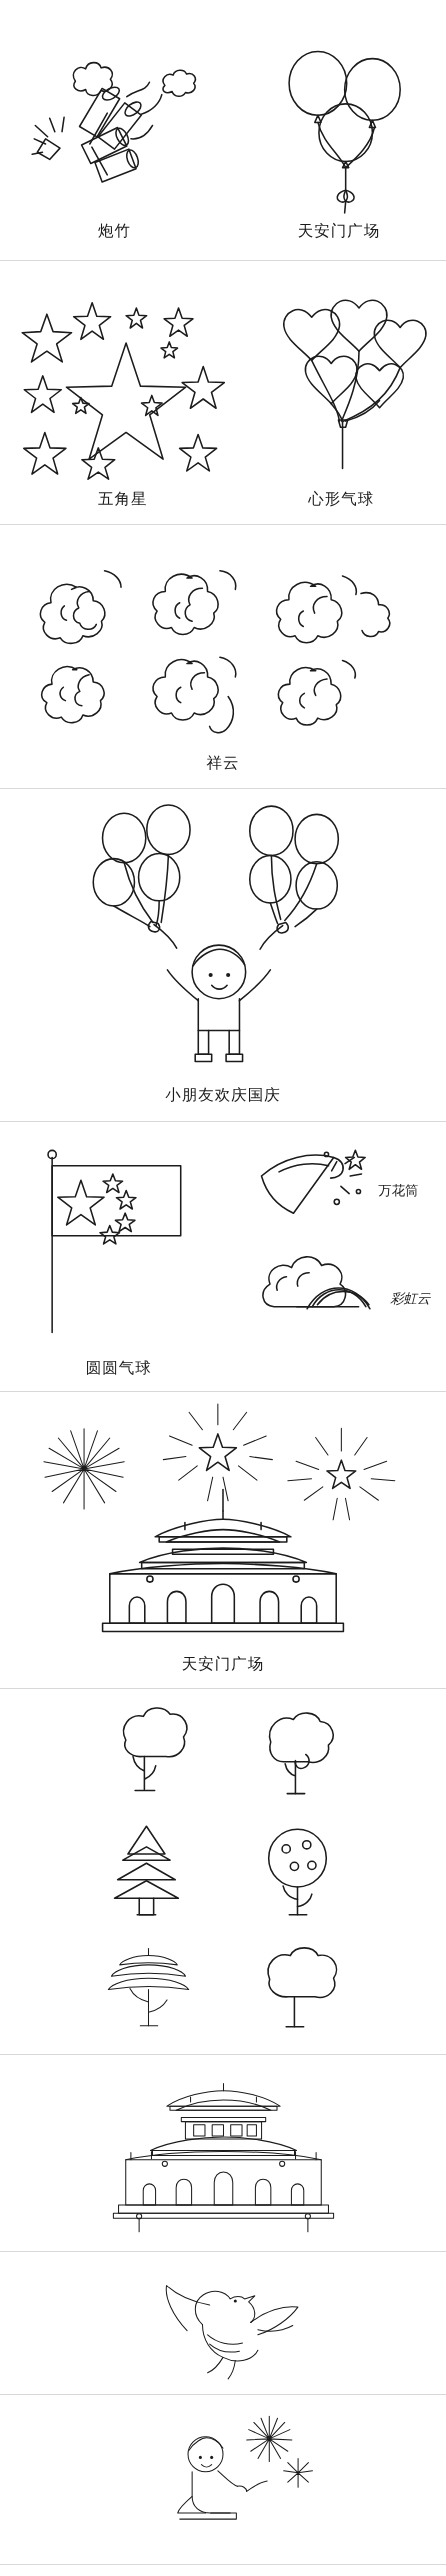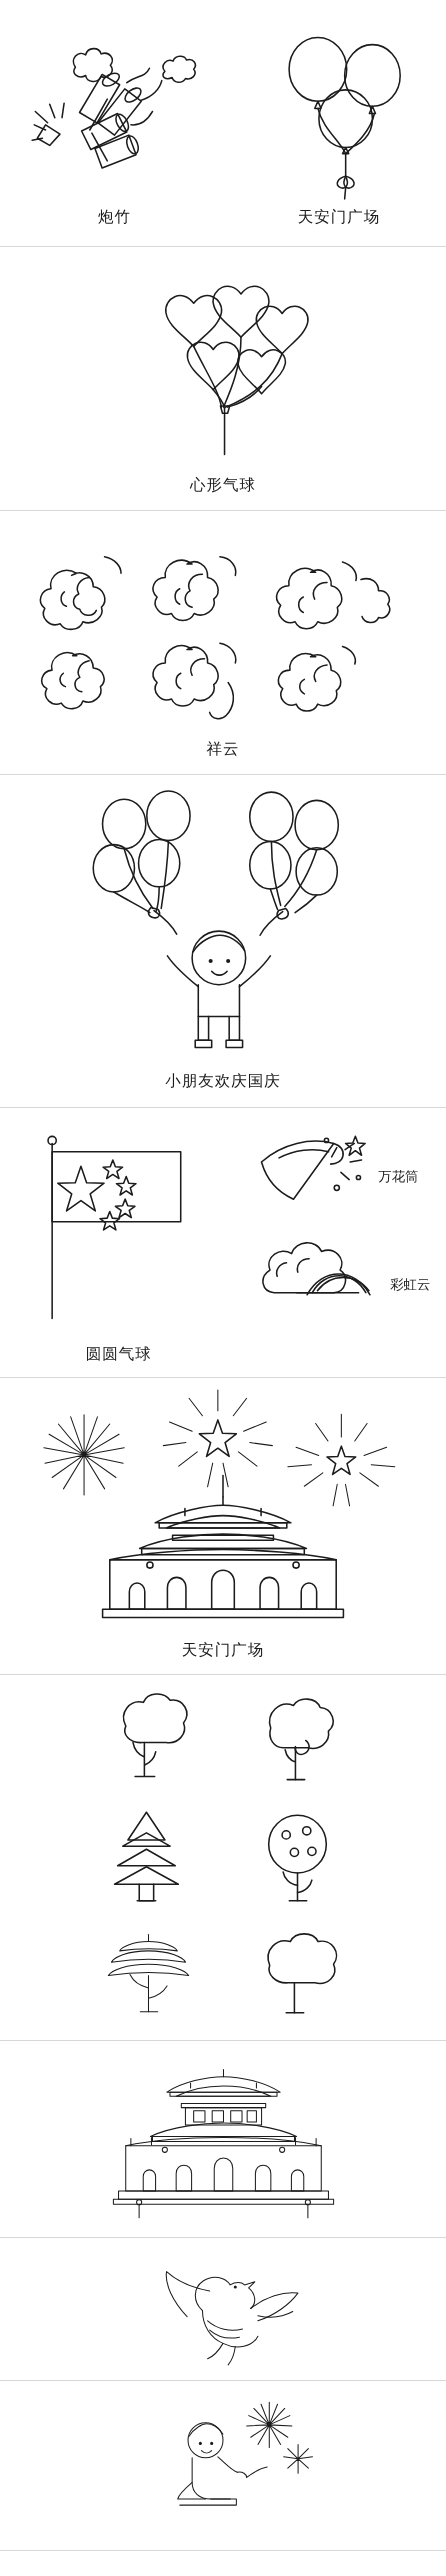--- a/index.html
+++ b/index.html
@@ -72,21 +72,21 @@
     font-family: "DejaVu Sans", "Liberation Sans", sans-serif;
     color: #1a1a1a;
     text-align: right;
   }
 </style>
 </head>
 <body>
 
 <div class="page">
 
-  <div class="section" style="padding-top:22px;">
+  <div class="section" style="padding-top:36px;">
     <div class="row" style="gap:62px;">
       <div class="cell">
         <svg width="170" height="180" viewBox="0 0 330 350">
 
           <g class="ink">
             <path d="M30 210 l-22 -10 M34 196 l-24 -22 M48 186 l-10 -26 M62 186 l4 -28 M24 226 l-20 4"></path>
             <path d="M30 200 l28 18 l-20 22 l-24 -14 z"></path>
           </g>
 
           <g class="ink">
@@ -135,20 +135,44 @@
         </svg>
         <div class="caption">天安门广场</div>
       </div>
     </div>
   </div>
 
   <div class="divider" style="margin-top:17.5px;"></div>
 
   <div class="section" style="padding-top:17.5px;">
     <div class="row" style="gap:20.6px;">
+      <div class="cell">
+        <svg width="216" height="206" viewBox="0 0 420 400">
+          <g class="ink">
+
+            <path d="M216 126 l28 84 l88 2 l-70 54 l26 86 l-72 -52 l-72 52 l26 -86 l-70 -54 l88 -2 z"></path>
+
+            <path d="M62 70 l12 34 l36 2 l-29 22 l11 35 l-30 -21 l-30 21 l11 -35 l-29 -22 l36 -2 z"></path>
+            <path d="M150 48 l9 26 l27 1 l-22 17 l8 27 l-22 -16 l-22 16 l8 -27 l-22 -17 l27 -1 z"></path>
+            <path d="M54 190 l9 26 l27 1 l-22 17 l8 27 l-22 -16 l-22 16 l8 -27 l-22 -17 l27 -1 z"></path>
+            <path d="M58 300 l10 30 l31 1 l-25 19 l9 31 l-25 -18 l-25 18 l9 -31 l-25 -19 l31 -1 z"></path>
+            <path d="M162 330 l8 22 l24 1 l-19 15 l7 23 l-20 -14 l-20 14 l7 -23 l-19 -15 l24 -1 z"></path>
+
+            <path d="M366 172 l10 30 l31 1 l-25 19 l9 31 l-25 -18 l-25 18 l9 -31 l-25 -19 l31 -1 z"></path>
+            <path d="M356 304 l9 26 l27 1 l-22 17 l8 27 l-22 -16 l-22 16 l8 -27 l-22 -17 l27 -1 z"></path>
+            <path d="M318 58 l7 20 l21 1 l-17 13 l6 21 l-17 -12 l-17 12 l6 -21 l-17 -13 l21 -1 z"></path>
+
+            <path d="M236 58 l5 14 l15 1 l-12 9 l4 15 l-12 -9 l-12 9 l4 -15 l-12 -9 l15 -1 z"></path>
+            <path d="M266 228 l5 14 l15 1 l-12 9 l4 15 l-12 -9 l-12 9 l4 -15 l-12 -9 l15 -1 z"></path>
+            <path d="M300 124 l4 11 l12 1 l-9 7 l3 12 l-10 -7 l-10 7 l3 -12 l-9 -7 l12 -1 z"></path>
+            <path d="M128 232 l4 11 l12 1 l-9 7 l3 12 l-10 -7 l-10 7 l3 -12 l-9 -7 l12 -1 z"></path>
+          </g>
+        </svg>
+        <div class="caption">五角星</div>
+      </div>
 
       <div class="cell">
         <svg width="180" height="206" viewBox="0 0 350 400">
           <g class="ink">
             <path d="M118 76 c-22 -30 -58 -10 -54 18 c4 26 34 44 54 66 c20 -22 50 -40 54 -66 c4 -28 -32 -48 -54 -18 z"></path>
             <path d="M210 58 c-22 -30 -58 -10 -54 18 c4 26 34 44 54 66 c20 -22 50 -40 54 -66 c4 -28 -32 -48 -54 -18 z"></path>
             <path d="M290 96 c-20 -28 -54 -10 -50 16 c4 24 32 42 50 62 c18 -20 46 -38 50 -62 c4 -26 -30 -44 -50 -16 z"></path>
             <path d="M156 166 c-20 -28 -54 -10 -50 16 c4 24 32 42 50 62 c18 -20 46 -38 50 -62 c4 -26 -30 -44 -50 -16 z"></path>
             <path d="M250 180 c-18 -26 -50 -10 -46 14 c4 22 30 38 46 58 c16 -20 42 -36 46 -58 c4 -24 -28 -40 -46 -14 z"></path>
             <path d="M118 160 c24 50 48 84 54 118"></path>
@@ -291,21 +315,21 @@
               <path d="M160 56 l10 -18 M186 42 l18 -12 M196 66 l22 -4 M178 86 l16 14"></path>
               <path d="M206 16 l5 13 l14 1 l-11 9 l4 14 l-12 -9 l-12 9 l4 -14 l-11 -9 l14 -1 z"></path>
               <circle cx="170" cy="116" r="5"></circle>
               <circle cx="212" cy="96" r="4"></circle>
               <circle cx="150" cy="24" r="4"></circle>
             </g>
           </svg>
           <span class="inline-cap">万花筒</span>
         </div>
 
-        <div class="row" style="align-items:center; gap:19px; margin-top:10.3px;">
+        <div class="row" style="align-items:center; gap:19px; margin-top:10.3px;font-style:italic;">
           <svg width="134" height="98" viewBox="0 0 260 190">
             <g class="ink">
               <path d="M64 66 c-10 -26 20 -46 42 -32 c8 -26 48 -28 58 -4 c26 -10 48 14 36 36 c18 12 12 42 -12 44 l-116 0 c-24 -2 -30 -30 -8 -44 z"></path>
               <path d="M96 52 c-14 2 -22 14 -18 26 M140 44 c-16 0 -26 12 -22 26"></path>
               <path d="M176 106 c26 -34 74 -34 100 0" transform="translate(-20,0)"></path>
               <path d="M166 110 c24 -44 80 -44 104 0" transform="translate(-20,0)"></path>
               <path d="M156 114 c30 -54 92 -54 122 0" transform="translate(-20,0)"></path>
               <path d="M136 110 l120 0" transform="translate(-20,0)"></path>
             </g>
           </svg>

